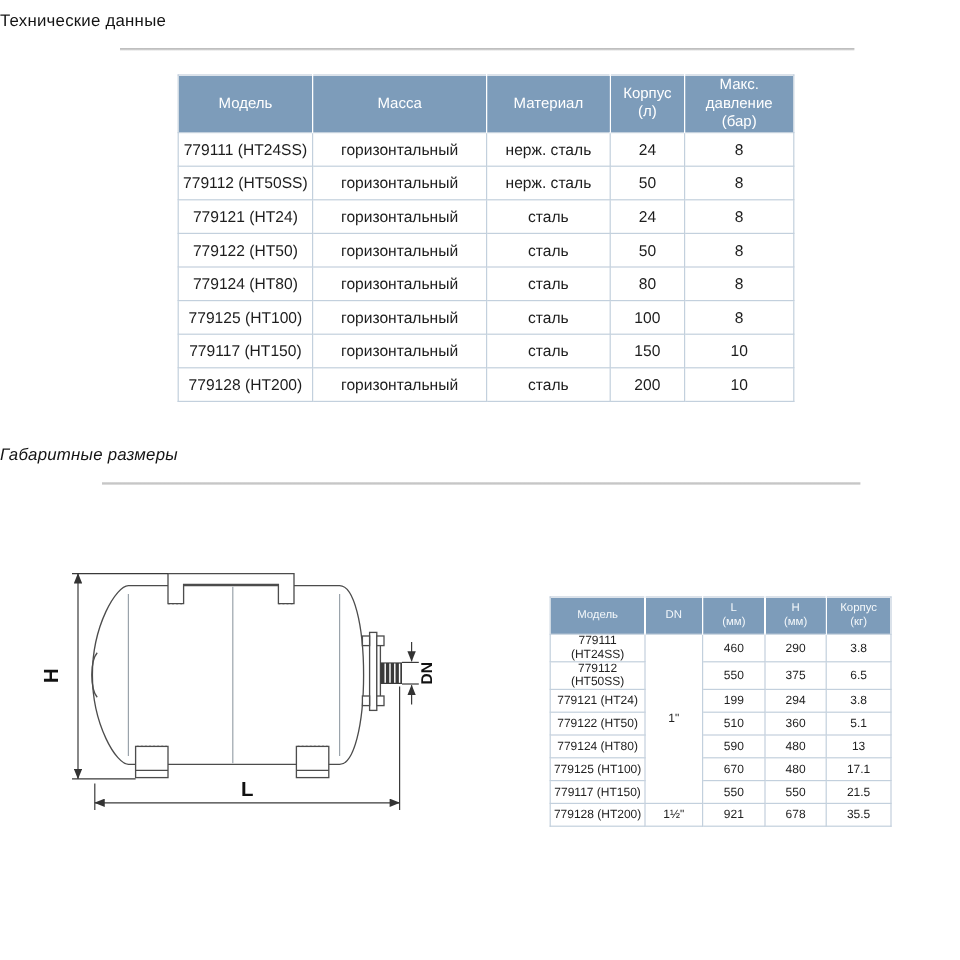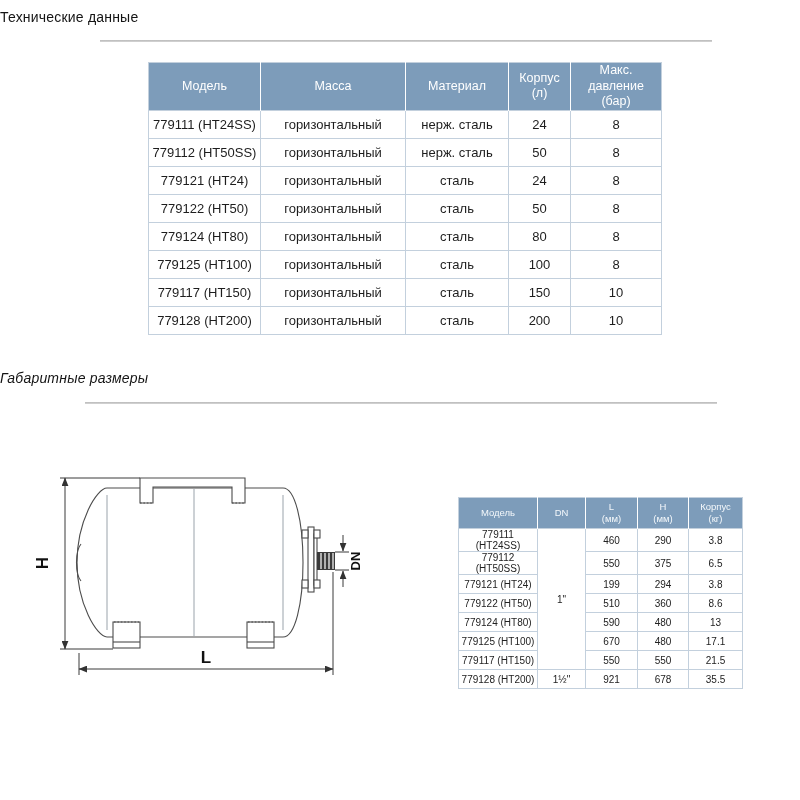--- a/index.html
+++ b/index.html
@@ -238,21 +238,21 @@
       <tr>
         <td>779121 (HT24)</td>
         <td>199</td>
         <td>294</td>
         <td>3.8</td>
       </tr>
       <tr>
         <td>779122 (HT50)</td>
         <td>510</td>
         <td>360</td>
-        <td>8.6</td>
+        <td>5.1</td>
       </tr>
       <tr>
         <td>779124 (HT80)</td>
         <td>590</td>
         <td>480</td>
         <td>13</td>
       </tr>
       <tr>
         <td>779125 (HT100)</td>
         <td>670</td>

